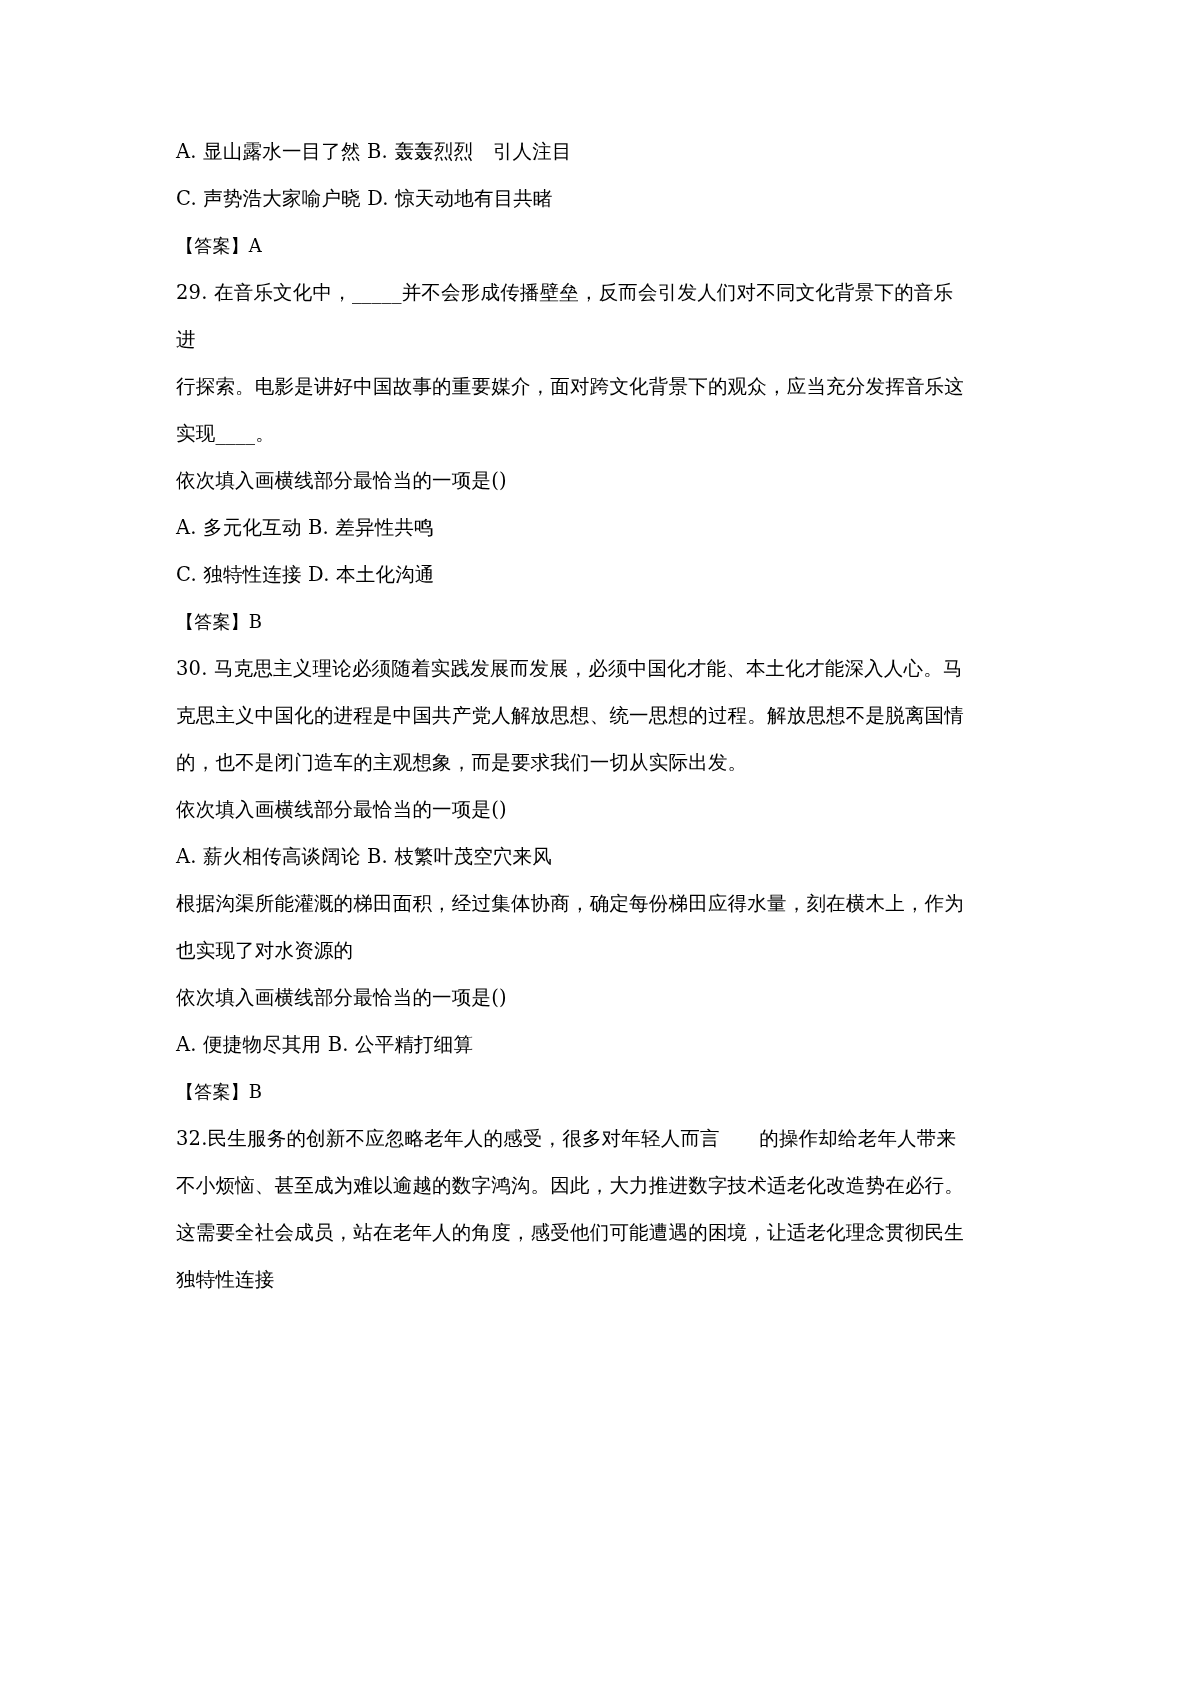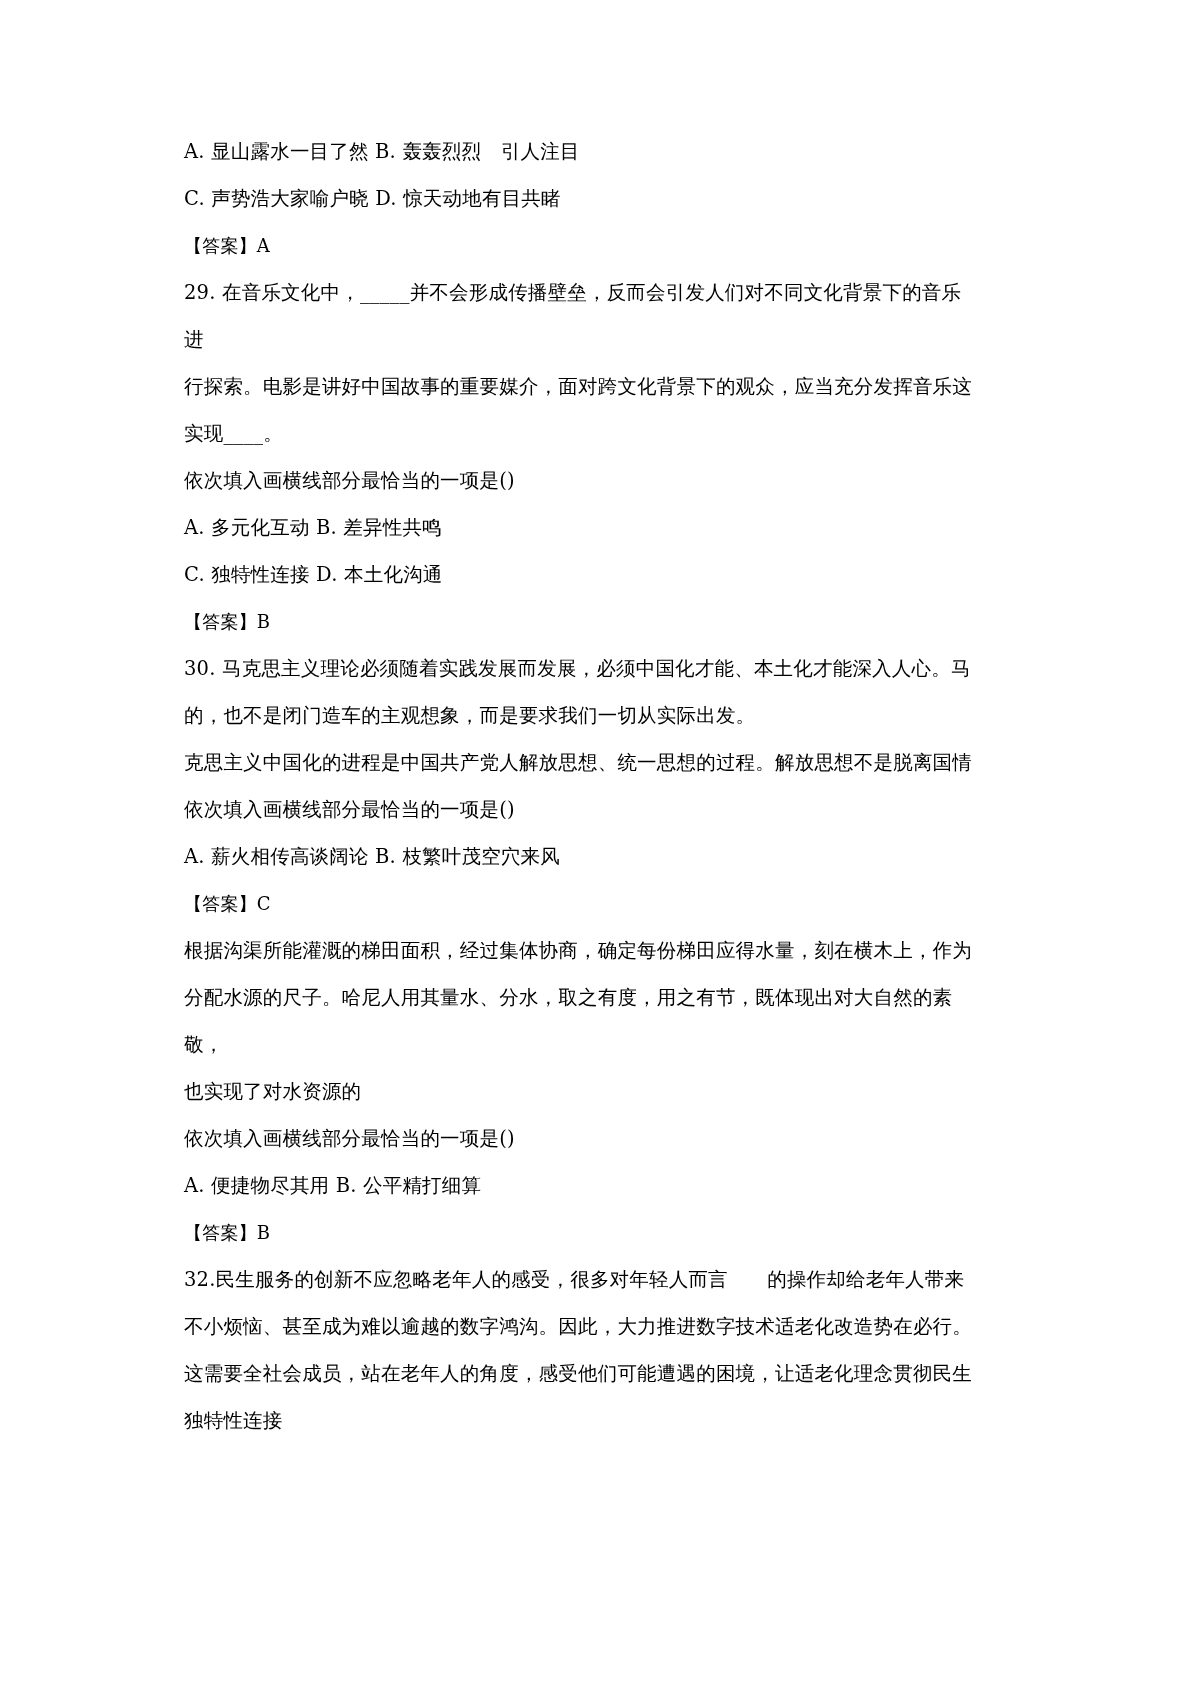--- a/index.html
+++ b/index.html
@@ -11,21 +11,21 @@
     position: relative;
     width: 1191px;
     height: 1684px;
     margin: 0 auto;
     background: #ffffff;
     box-sizing: border-box;
     overflow: hidden;
   }
   .content {
     position: absolute;
-    left: 184px;
+    left: 176px;
     top: 128px;
     width: 790px;
   }
   .line {
     font-family: "DejaVu Serif", "Liberation Serif", serif;
     font-size: 19.5px;
     color: #000000;
     line-height: 47px;
     white-space: pre-wrap;
     letter-spacing: 0.2px;
@@ -72,39 +72,35 @@
       <p class="line para">A. 多元化互动 B. 差异性共鸣</p>
       <p class="line para">C. 独特性连接 D. 本土化沟通</p>
     </div>
 
     <div class="block">
       <p class="line para answer">【答案】B</p>
     </div>
 
     <div class="block">
       <p class="line para">30. 马克思主义理论必须随着实践发展而发展，必须中国化才能、本土化才能深入人心。马</p>
+      <p class="line para">克思主义中国化的进程是中国共产党人解放思想、统一思想的过程。解放思想不是脱离国情</p>
       <p class="line para">的，也不是闭门造车的主观想象，而是要求我们一切从实际出发。</p>
-      <p class="line para">克思主义中国化的进程是中国共产党人解放思想、统一思想的过程。解放思想不是脱离国情</p>
     </div>
 
     <div class="block">
       <p class="line para">依次填入画横线部分最恰当的一项是()</p>
     </div>
 
     <div class="block">
       <p class="line para">A. 薪火相传高谈阔论 B. 枝繁叶茂空穴来风</p>
     </div>
 
-    <div class="block">
-      <p class="line para answer">【答案】C</p>
-    </div>
 
     <div class="block">
       <p class="line para">根据沟渠所能灌溉的梯田面积，经过集体协商，确定每份梯田应得水量，刻在横木上，作为</p>
-      <p class="line para">分配水源的尺子。哈尼人用其量水、分水，取之有度，用之有节，既体现出对大自然的素敬，</p>
       <p class="line para">也实现了对水资源的</p>
     </div>
 
     <div class="block">
       <p class="line para">依次填入画横线部分最恰当的一项是()</p>
     </div>
 
     <div class="block">
       <p class="line para">A. 便捷物尽其用 B. 公平精打细算</p>
     </div>

